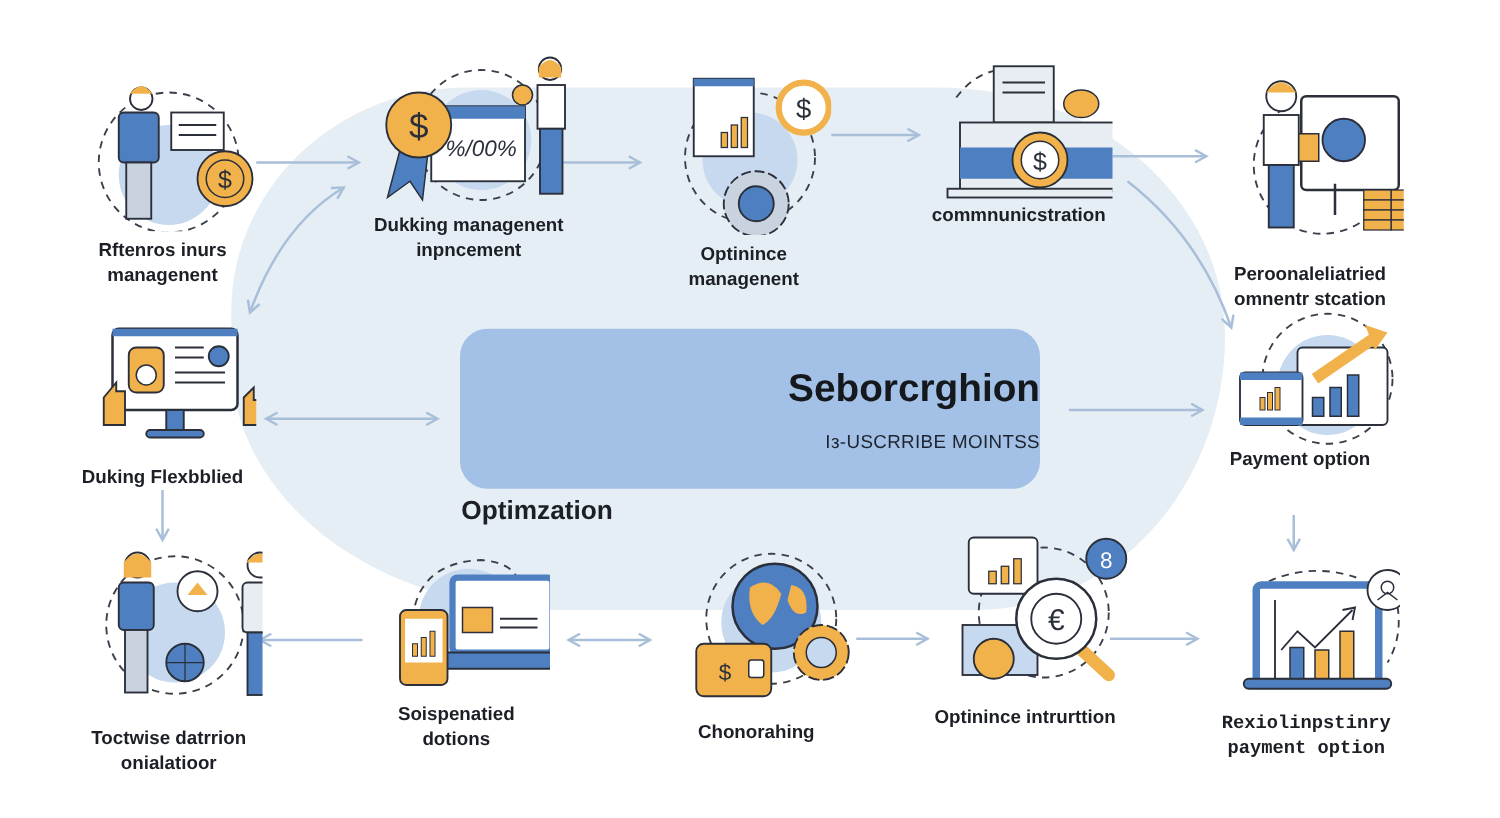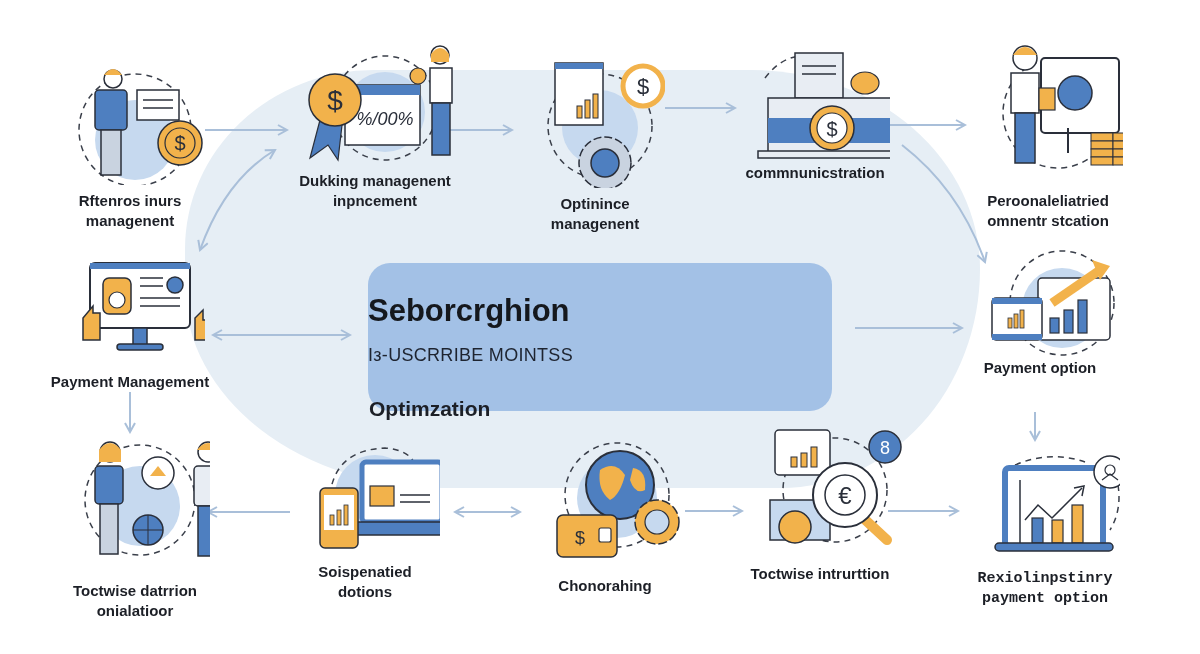--- a/index.html
+++ b/index.html
@@ -1,23 +1,23 @@
 <!DOCTYPE html>
 <html><head>
 <meta charset="utf-8">
 <style>
   html, body { margin:0; padding:0; }
   body { width:1200px; height:654px; background:#ffffff; position:relative; overflow:hidden;
          font-family:"Liberation Sans", sans-serif; color:#1c1f26; }
   .blob { position:absolute; left:185px; top:70px; width:795px; height:418px;
           background:#e6eef5; border-radius:190px 230px 200px 260px / 180px 200px 220px 200px; }
-  .center-box { position:absolute; left:368px; top:263px; width:464px; height:148px;
-                background:#a3c1e6; border-radius:22px; text-align:left; }
+  .center-box { position:absolute; left:368px; top:263px; width:464px; height:128px;
+                background:#a3c1e6; border-radius:22px; text-align:right; }
   .center-title { position:absolute; left:0; right:0; top:30px; font-size:31px; font-weight:bold; color:#15181d; }
-  .center-sub { position:absolute; left:0; right:0; top:82px; font-size:18px; color:#1e2430; letter-spacing:0.3px; }
+  .center-sub { position:absolute; left:0; right:0; top:82px; font-size:15px; color:#1e2430; letter-spacing:0.3px; }
   .opt-label { position:absolute; left:369px; top:397px; font-size:21px; font-weight:bold; }
   .node { position:absolute; width:200px; text-align:center; }
   .node .ico { display:block; margin:0 auto; }
   .node .label { display:block; font-size:15px; font-weight:bold; line-height:20px; margin-top:6px; color:#1c1f26; }
   svg.arrows { position:absolute; left:0; top:0; }
 </style>
 </head>
 <body>
 
 <div class="blob"></div>
@@ -122,21 +122,21 @@
     <rect x="28" y="50" width="130" height="55" fill="#e8edf3" stroke="#2a2f3a" stroke-width="1.5"></rect>
     <rect x="28" y="70" width="130" height="25" fill="#4e7fc0"></rect>
     <rect x="18" y="103" width="150" height="7" fill="#e8edf3" stroke="#2a2f3a" stroke-width="1.5"></rect>
     <circle cx="92" cy="80" r="22" fill="#f2b24b" stroke="#2a2f3a" stroke-width="1.5"></circle>
     <circle cx="92" cy="80" r="15" fill="#fff" stroke="#2a2f3a" stroke-width="1.2"></circle>
     <text x="92" y="88" font-size="20" text-anchor="middle" fill="#2a2f3a" font-family="Liberation Sans, sans-serif">$</text>
   </svg>
   <span class="label" style="margin-top:0">commnunicstration</span>
 </div>
 
-<div class="node" style="left:948px;top:33px;">
+<div class="node" style="left:948px;top:52px;">
   <svg class="ico" width="150" height="140" viewBox="0 0 150 140">
     <circle cx="85" cy="80" r="55" fill="none" stroke="#3a3f4a" stroke-width="1.5" stroke-dasharray="6 5"></circle>
     <rect x="68" y="25" width="78" height="75" rx="4" fill="#fff" stroke="#2a2f3a" stroke-width="2"></rect>
     <circle cx="102" cy="60" r="17" fill="#4e7fc0" stroke="#2a2f3a" stroke-width="1.5"></circle>
     <line x1="95" y1="95" x2="95" y2="120" stroke="#2a2f3a" stroke-width="2"></line>
     <circle cx="52" cy="25" r="12" fill="#fff" stroke="#2a2f3a" stroke-width="1.5"></circle>
     <path d="M40,22 Q52,6 64,22 Z" fill="#f2b24b"></path>
     <rect x="38" y="40" width="28" height="40" fill="#fff" stroke="#2a2f3a" stroke-width="1.5"></rect>
     <rect x="42" y="80" width="20" height="50" fill="#4e7fc0" stroke="#2a2f3a" stroke-width="1.5"></rect>
     <rect x="66" y="55" width="16" height="22" fill="#f2b24b" stroke="#2a2f3a" stroke-width="1.2"></rect>
@@ -164,21 +164,21 @@
     <line x1="85" y1="20" x2="108" y2="20" stroke="#2a2f3a" stroke-width="1.5"></line>
     <line x1="85" y1="28" x2="108" y2="28" stroke="#2a2f3a" stroke-width="1.5"></line>
     <line x1="85" y1="40" x2="125" y2="40" stroke="#2a2f3a" stroke-width="1.5"></line>
     <line x1="85" y1="48" x2="125" y2="48" stroke="#2a2f3a" stroke-width="1.5"></line>
     <circle cx="120" cy="27" r="8" fill="#4e7fc0" stroke="#2a2f3a" stroke-width="1.5"></circle>
     <rect x="78" y="70" width="14" height="18" fill="#4e7fc0" stroke="#2a2f3a" stroke-width="1.5"></rect>
     <rect x="62" y="86" width="46" height="6" rx="3" fill="#4e7fc0" stroke="#2a2f3a" stroke-width="1.5"></rect>
     <path d="M28,60 L28,82 L45,82 L45,55 L38,55 L38,48 Z" fill="#f2b24b" stroke="#2a2f3a" stroke-width="1.5"></path>
     <path d="M140,60 L140,82 L155,82 L155,62 L148,62 L148,52 Z" fill="#f2b24b" stroke="#2a2f3a" stroke-width="1.5"></path>
   </svg>
-  <span class="label" style="margin-top:14px">Payment Management</span>
+  <span class="label" style="margin-top:14px">Duking Flexbblied</span>
 </div>
 
 <div class="node" style="left:940px;top:248px;">
   <svg class="ico" width="160" height="110" viewBox="0 0 160 110">
     <circle cx="102" cy="55" r="52" fill="none" stroke="#3a3f4a" stroke-width="1.5" stroke-dasharray="6 5"></circle>
     <circle cx="102" cy="60" r="40" fill="#c6d9ef"></circle>
     <rect x="78" y="30" width="72" height="62" rx="4" fill="#fff" stroke="#2a2f3a" stroke-width="1.5"></rect>
     <rect x="90" y="70" width="9" height="15" fill="#4e7fc0" stroke="#2a2f3a" stroke-width="1.2"></rect>
     <rect x="104" y="62" width="9" height="23" fill="#4e7fc0" stroke="#2a2f3a" stroke-width="1.2"></rect>
     <rect x="118" y="52" width="9" height="33" fill="#4e7fc0" stroke="#2a2f3a" stroke-width="1.2"></rect>
@@ -260,21 +260,21 @@
     <rect x="76" y="22" width="6" height="20" fill="#f2b24b" stroke="#2a2f3a" stroke-width="1"></rect>
     <rect x="35" y="75" width="60" height="40" fill="#c6d9ef" stroke="#2a2f3a" stroke-width="1.5"></rect>
     <circle cx="60" cy="102" r="16" fill="#f2b24b" stroke="#2a2f3a" stroke-width="1.5"></circle>
     <line x1="125" y1="90" x2="152" y2="115" stroke="#f2b24b" stroke-width="10" stroke-linecap="round"></line>
     <circle cx="110" cy="70" r="32" fill="#fff" stroke="#2a2f3a" stroke-width="2"></circle>
     <circle cx="110" cy="70" r="20" fill="#fff" stroke="#2a2f3a" stroke-width="1.5"></circle>
     <text x="110" y="79" font-size="24" text-anchor="middle" fill="#2a2f3a" font-family="Liberation Sans, sans-serif">€</text>
     <circle cx="150" cy="22" r="16" fill="#4e7fc0" stroke="#2a2f3a" stroke-width="1.5"></circle>
     <text x="150" y="29" font-size="18" text-anchor="middle" fill="#fff" font-family="Liberation Sans, sans-serif">8</text>
   </svg>
-  <span class="label" style="margin-top:14px">Toctwise intrurttion</span>
+  <span class="label" style="margin-top:14px">Optinince intrurttion</span>
 </div>
 
 <div class="node" style="left:945px;top:450px;font-family:Liberation Mono, monospace;">
   <svg class="ico" width="150" height="105" viewBox="0 0 150 105">
     <path d="M45,15 Q80,0 115,12" fill="none" stroke="#3a3f4a" stroke-width="1.5" stroke-dasharray="6 5"></path>
     <path d="M148,35 Q152,60 140,80" fill="none" stroke="#3a3f4a" stroke-width="1.5" stroke-dasharray="6 5"></path>
     <rect x="35" y="18" width="98" height="78" rx="4" fill="#fff" stroke="#4e7fc0" stroke-width="6"></rect>
     <line x1="50" y1="30" x2="50" y2="93" stroke="#2a2f3a" stroke-width="1.5"></line>
     <rect x="62" y="68" width="11" height="25" fill="#4e7fc0" stroke="#2a2f3a" stroke-width="1.2"></rect>
     <rect x="82" y="70" width="11" height="23" fill="#f2b24b" stroke="#2a2f3a" stroke-width="1.2"></rect>

